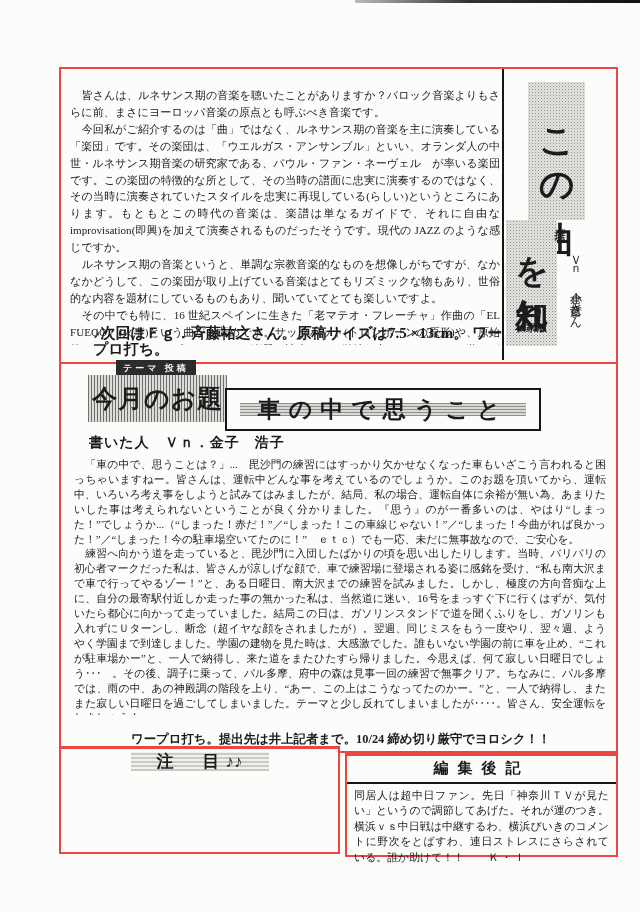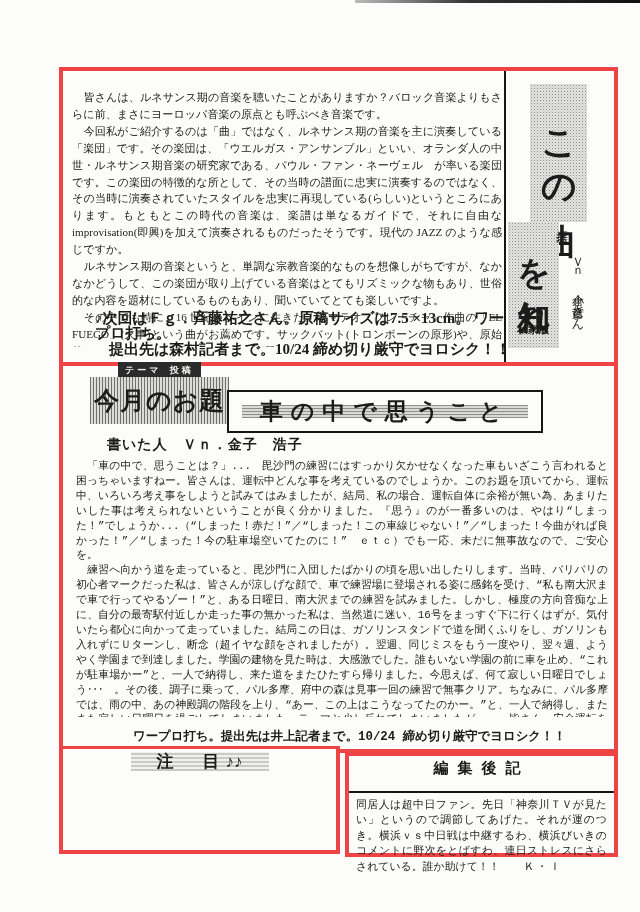--- a/index.html
+++ b/index.html
@@ -2,21 +2,21 @@
 <html><head>
 <meta charset="utf-8">
 <style>
   html,body{margin:0;padding:0;}
   body{
     width:640px;height:912px;position:relative;
     background:#fcfcfa;color:#1b1b1b;
     font-family:"Liberation Serif","DejaVu Serif",serif;
     overflow:hidden;
   }
-  .box{position:absolute;border:4px solid #ef4444;background:#fcfcfa;box-sizing:border-box;}
+  .box{position:absolute;border:2px solid #ef4444;background:#fcfcfa;box-sizing:border-box;}
   
   .artifact{position:absolute;left:355px;top:0;width:285px;height:3px;
     background:linear-gradient(90deg,#bbb,#333 40%,#111);}
   
   #music-box{left:59px;top:67px;width:559px;height:295px;border-bottom-width:0;}
   #music-text{position:absolute;left:9px;top:18px;width:430px;height:258px;
     font-size:11.1px;line-height:16.9px;text-align:justify;overflow:hidden;}
   #music-text p{margin:0;text-indent:1.05em;}
   #music-footer{position:absolute;left:32px;bottom:5px;width:420px;
     font-weight:bold;font-size:15px;line-height:15.5px;}
@@ -32,67 +32,66 @@
   #vtitle-upper{left:24px;top:13px;width:57px;height:138px;}
   #vtitle-lower{left:2px;top:151px;width:51px;height:126px;flex-direction:column;}
   .vtext{writing-mode:vertical-rl;text-orientation:upright;
     font-size:35px;font-weight:bold;letter-spacing:4px;line-height:1;}
   #edition-label{font-size:10px;font-weight:bold;letter-spacing:1px;margin-top:2px;}
   .vauthor{position:absolute;writing-mode:vertical-rl;text-orientation:upright;
     font-size:12px;line-height:1;}
   #contrib-label{left:50px;top:150px;letter-spacing:2px;}
   #contrib-name{left:66px;top:178px;letter-spacing:0;}
   
-  #essay-box{left:59px;top:362px;width:559px;height:391px;font-family:Liberation Mono, monospace;}
+  #essay-box{left:59px;top:362px;width:559px;height:391px;}
   #theme-label{position:absolute;left:55px;top:-4px;background:#2b2b2b;color:#f2f2ef;
     font-size:9px;letter-spacing:3px;padding:2px 7px 3px;font-weight:bold;}
   #monthly-topic{position:absolute;left:27px;top:11px;width:139px;height:47px;
     display:flex;align-items:center;justify-content:center;
     background:repeating-linear-gradient(90deg,#6f6f6d 0 1px,#dcdcd9 1px 3px);
     font-size:25px;font-weight:bold;letter-spacing:1px;}
   #topic-banner{position:absolute;left:164px;top:24px;width:316px;height:43px;
     border:2px solid #161616;background:#fcfcfa;padding:13px;box-sizing:border-box;}
   #topic-banner .inner{width:100%;height:100%;display:flex;align-items:center;justify-content:center;
     background:repeating-linear-gradient(0deg,#8f8f8d 0 1px,#d9d9d6 1px 3px);
     font-size:23px;font-weight:bold;letter-spacing:8px;white-space:nowrap;}
-  #essay-byline{position:absolute;left:44px;top:70px;font-size:14px;font-weight:bold;letter-spacing:1px;}
+  #essay-byline{position:absolute;left:28px;top:70px;font-size:14px;font-weight:bold;letter-spacing:1px;}
   #essay-text{position:absolute;left:13px;top:93px;width:532px;height:258px;
     font-size:10.8px;line-height:14.9px;text-align:justify;overflow:hidden;}
   #essay-text p{margin:0;text-indent:1.05em;}
   #essay-footer{position:absolute;left:60px;bottom:4px;width:470px;
     font-weight:bold;font-size:12.4px;line-height:15px;}
   #essay-footer .l2{padding-left:10px;}
   
   #notice-box{left:59px;top:746px;width:281px;height:108px;border-top-width:3px;}
   #notice-title{text-align:center;margin-top:1px;font-size:17px;font-weight:bold;letter-spacing:6px;}
   #notice-title .shade{background:repeating-linear-gradient(0deg,#c9c9c6 0 2px,#f1f1ee 2px 4px);
     padding:0 26px;}
   #notice-body{margin:0 7px;font-size:11.4px;line-height:15.2px;text-align:justify;}
   #editors-box{left:345px;top:753px;width:273px;height:104px;border-top-width:3px;}
   #editors-title{text-align:center;font-size:15px;font-weight:bold;letter-spacing:9px;
-    padding:3px 0 13px;border-bottom:2px solid #161616;}
+    padding:3px 0 4px;border-bottom:2px solid #161616;}
   #editors-body{margin:4px 7px 0;font-size:10.9px;line-height:15.4px;text-align:justify;}
   #editors-sign{margin-left:24px;letter-spacing:2px;}
 </style>
 </head>
 <body>
 
 <div class="artifact"></div>
 
 <div class="box" id="music-box">
   <div id="music-text">
     <p>皆さんは、ルネサンス期の音楽を聴いたことがありますか？バロック音楽よりもさらに前、まさにヨーロッパ音楽の原点とも呼ぶべき音楽です。</p>
     <p>今回私がご紹介するのは「曲」ではなく、ルネサンス期の音楽を主に演奏している「楽団」です。その楽団は、「ウエルガス・アンサンブル」といい、オランダ人の中世・ルネサンス期音楽の研究家である、パウル・ファン・ネーヴェル　が率いる楽団です。この楽団の特徴的な所として、その当時の譜面に忠実に演奏するのではなく、その当時に演奏されていたスタイルを忠実に再現している(らしい)というところにあります。もともとこの時代の音楽は、楽譜は単なるガイドで、それに自由なimprovisation(即興)を加えて演奏されるものだったそうです。現代の JAZZ のような感じですか。</p>
     <p>ルネサンス期の音楽というと、単調な宗教音楽的なものを想像しがちですが、なかなかどうして、この楽団が取り上げている音楽はとてもリズミックな物もあり、世俗的な内容を題材にしているものもあり、聞いていてとても楽しいですよ。</p>
     <p>その中でも特に、16 世紀スペインに生きた「老マテオ・フレーチャ」作曲の「EL FUEGO」(火事)という曲がお薦めです。サックバット(トロンボーンの原形)や、原始的なオーボエ、ファゴットといった楽器で演奏され、単純な中にもいろいろな遊びが感じられる面白い曲です。このような音楽が発展し、いずれドビュッシーや、ラヴェルなどの音楽になるかと思うと、何か不思議な感じがしてきます。</p>
 
   </div>
   <div id="music-footer">
     <div class="l1">♪次回はＦｇ．斉藤祐之さん。原稿サイズは7.5 ×13cm。 ワープロ打ち。</div>
-    <div class="l2">提出先は森村記者まで。10/24 締め切り厳守でヨロシク！！</div>
   </div>
   <div class="right-col">
     <div class="vblock halftone" id="vtitle-upper">
       <span class="vtext">この曲</span>
     </div>
     <div class="vblock halftone" id="vtitle-lower">
       <span class="vtext" style="font-size:33px;">を知れ</span>
       <span id="edition-label">私家版</span>
     </div>
     <span class="vauthor" id="contrib-label">撰者</span>

